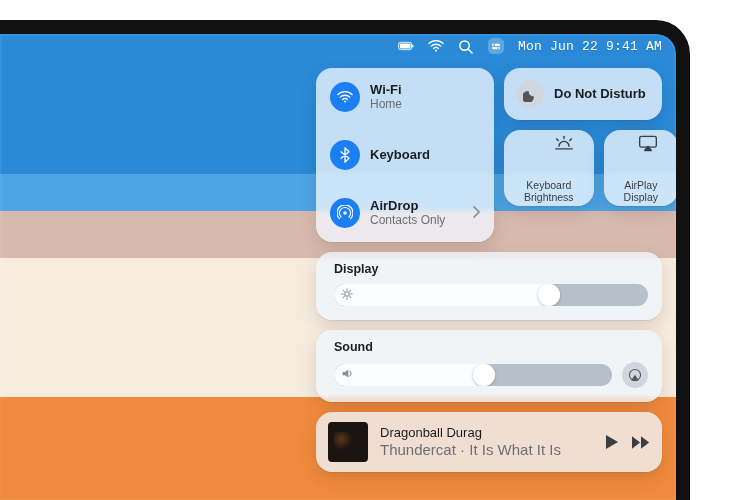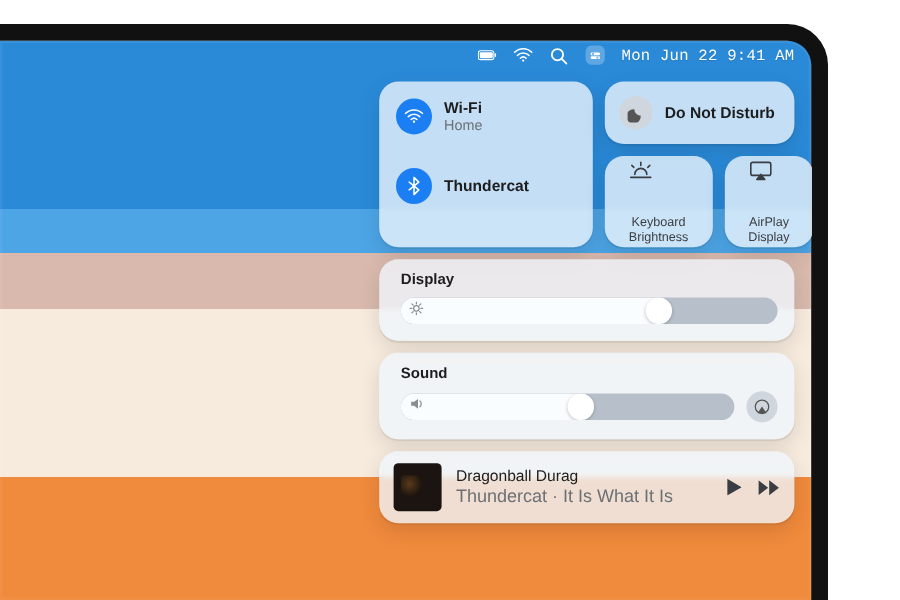--- a/index.html
+++ b/index.html
@@ -101,21 +101,21 @@
   .dnd .moon {
     width:28px; height:28px; border-radius:50%;
     background:#cfd6de;
     display:flex; align-items:center; justify-content:center;
     flex:none;
   }
   .dnd .t { font-size:13px; font-weight:600; color:#1d1d1f; line-height:1.15; }
   .mini2 { display:flex; gap:10px; height:76px; }
   .mini {
     flex:1;
-    display:flex; flex-direction:column; align-items:flex-start; justify-content:center;
+    display:flex; flex-direction:column; align-items:flex-end; justify-content:center;
     gap:22px;
     padding:6px 20px;
   }
   .mini .lbl { font-size:10.5px; color:#3a3d41; text-align:center; line-height:1.15; }
   .mini svg { width:20px; height:20px; color:#3a3d41; }
 
   .slider-card {
     padding:10px 14px 14px 18px;
     display:flex; flex-direction:column; gap:8px;
   }
@@ -234,21 +234,39 @@
               <span class="s">Home</span>
             </span>
           </div>
           <div class="net-item">
             <span class="circ">
               <svg viewBox="0 0 12 20" fill="none" stroke="#fff" stroke-width="1.6" stroke-linejoin="round" stroke-linecap="round">
                 <path d="M6 1 L6 19 L11 14 L1 6 M6 1 L11 6 L1 14"></path>
               </svg>
             </span>
             <span class="nt">
-              <span class="t">Thundercat</span>
+              <span class="t">Keyboard</span>
+            </span>
+          </div>
+          <div class="net-item">
+            <span class="circ">
+              <svg viewBox="0 0 20 20" fill="none" stroke="#fff" stroke-width="1.5" stroke-linecap="round">
+                <circle cx="10" cy="10" r="2.2" fill="#fff" stroke="none"></circle>
+                <path d="M5 15 A7 7 0 1 1 15 15"></path>
+                <path d="M3 17 A10 10 0 1 1 17 17"></path>
+              </svg>
+            </span>
+            <span class="nt">
+              <span class="t">AirDrop</span>
+              <span class="s">Contacts Only</span>
+            </span>
+            <span class="chev">
+              <svg viewBox="0 0 8 14" width="7" height="12" fill="none" stroke="currentColor" stroke-width="1.8" stroke-linecap="round">
+                  <path d="M1 1 L7 7 L1 13"></path>
+                </svg>
             </span>
           </div>
         </div>
 
         <div class="rcol">
           <div class="card dnd">
             <span class="moon">
               <svg viewBox="0 0 20 20" width="15" height="15" fill="#555">
                   <path d="M14 12.5 A7 7 0 0 1 7.5 6 A0.5 0.5 0 0 0 6.8 5.4 A8 8 0 1 0 14.6 13.2 A0.5 0.5 0 0 0 14 12.5 Z"></path>
                 </svg>

